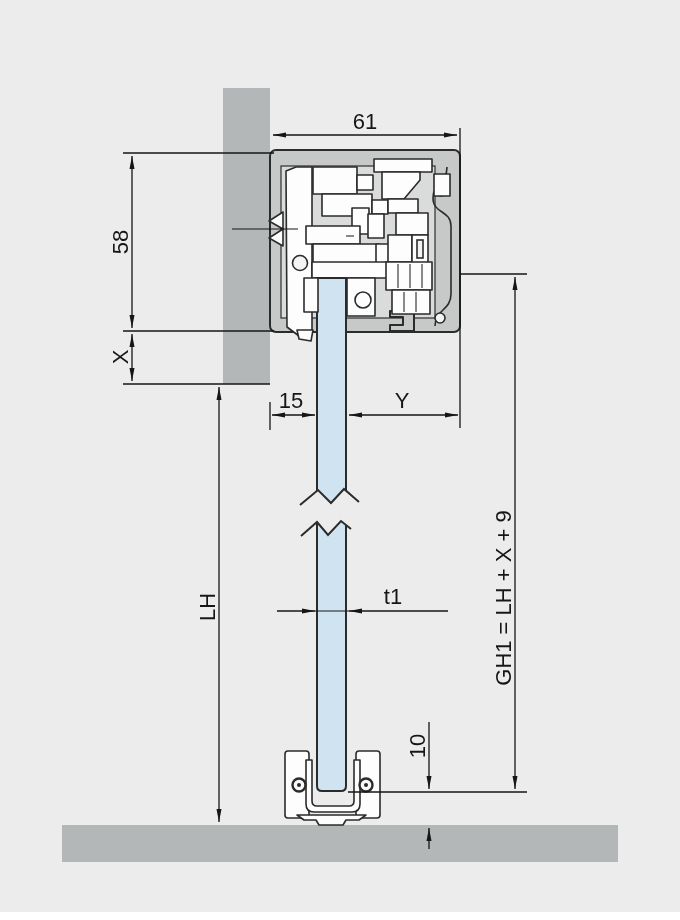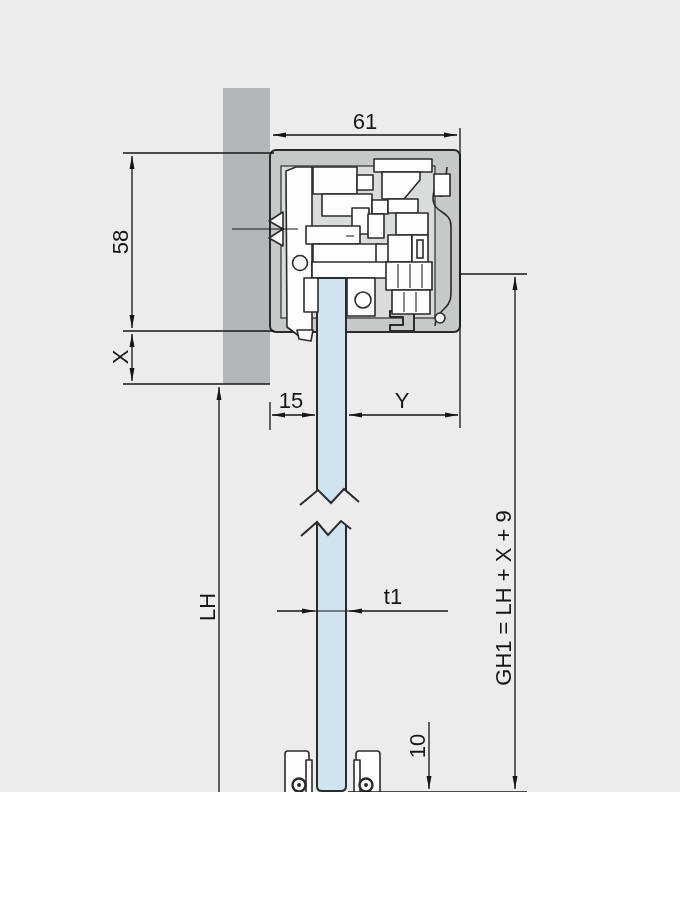--- a/index.html
+++ b/index.html
@@ -1,16 +1,16 @@
 <!DOCTYPE html>
 <html><head>
 <meta charset="utf-8">
 <style>
   html,body{margin:0;padding:0;}
-  .stage{position:relative;width:680px;height:792px;background:#ececec;overflow:hidden;}
+  .stage{position:relative;width:680px;height:912px;background:#ececec;overflow:hidden;}
   svg{display:block;}
   .dln{stroke:#161616;stroke-width:1.3;fill:none;}
   .thin{stroke:#161616;stroke-width:1;fill:none;}
   .dtxt{font-family:"Liberation Sans",sans-serif;font-size:22px;fill:#161616;}
   .part{fill:#fdfdfd;stroke:#2b2b2b;stroke-width:1.6;stroke-linejoin:round;}
   .metal{fill:#c7c9c9;stroke:#2b2b2b;stroke-width:2;stroke-linejoin:round;}
   .cav{fill:#dadbdb;stroke:#2e2e2e;stroke-width:1.2;}
   .pline{stroke:#2b2b2b;stroke-width:1.6;fill:none;}
   .zig{stroke:#2b2b2b;stroke-width:2;fill:none;stroke-linejoin:miter;}
   .hole{fill:#f4f4f4;stroke:#2b2b2b;stroke-width:1.6;}

